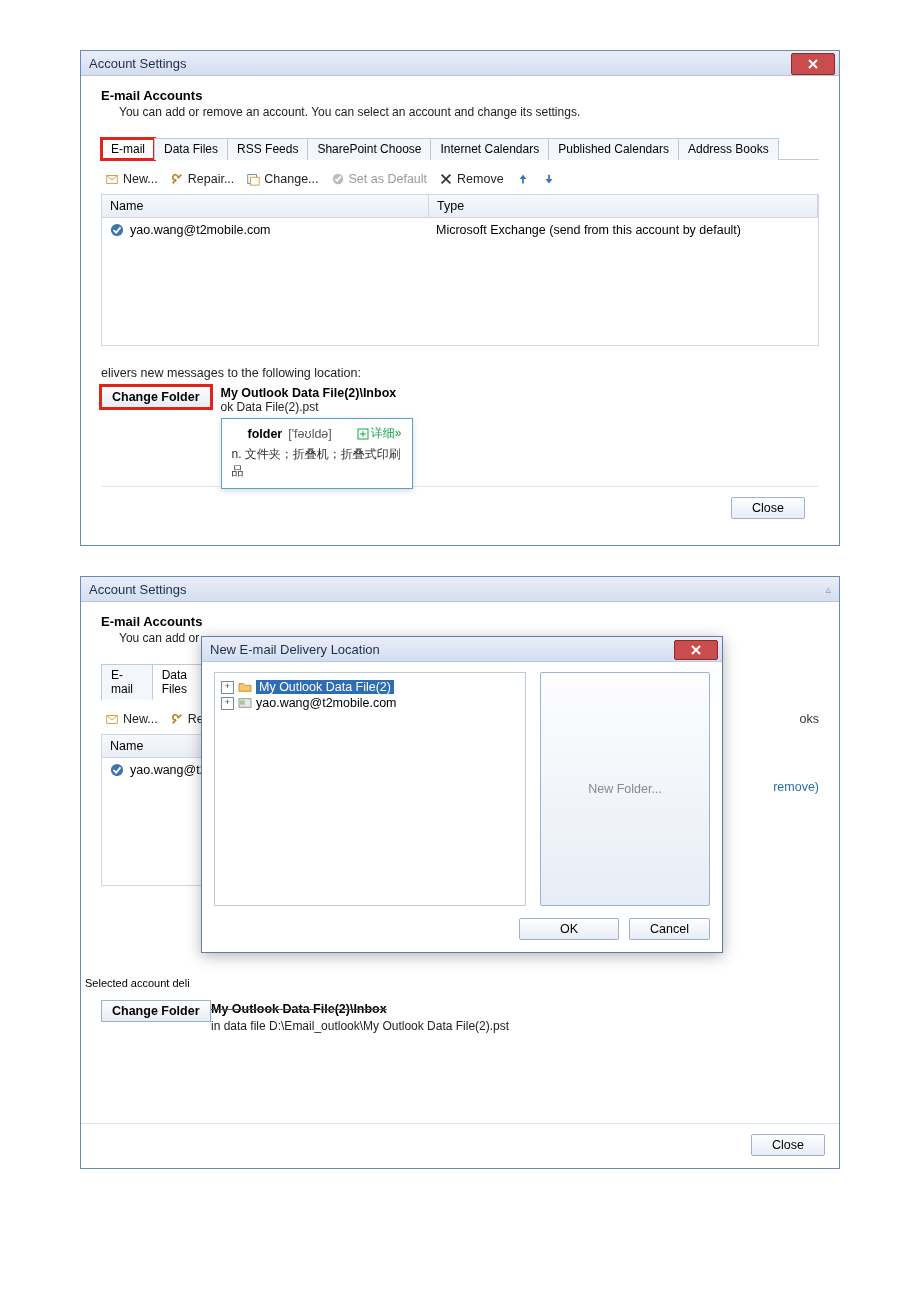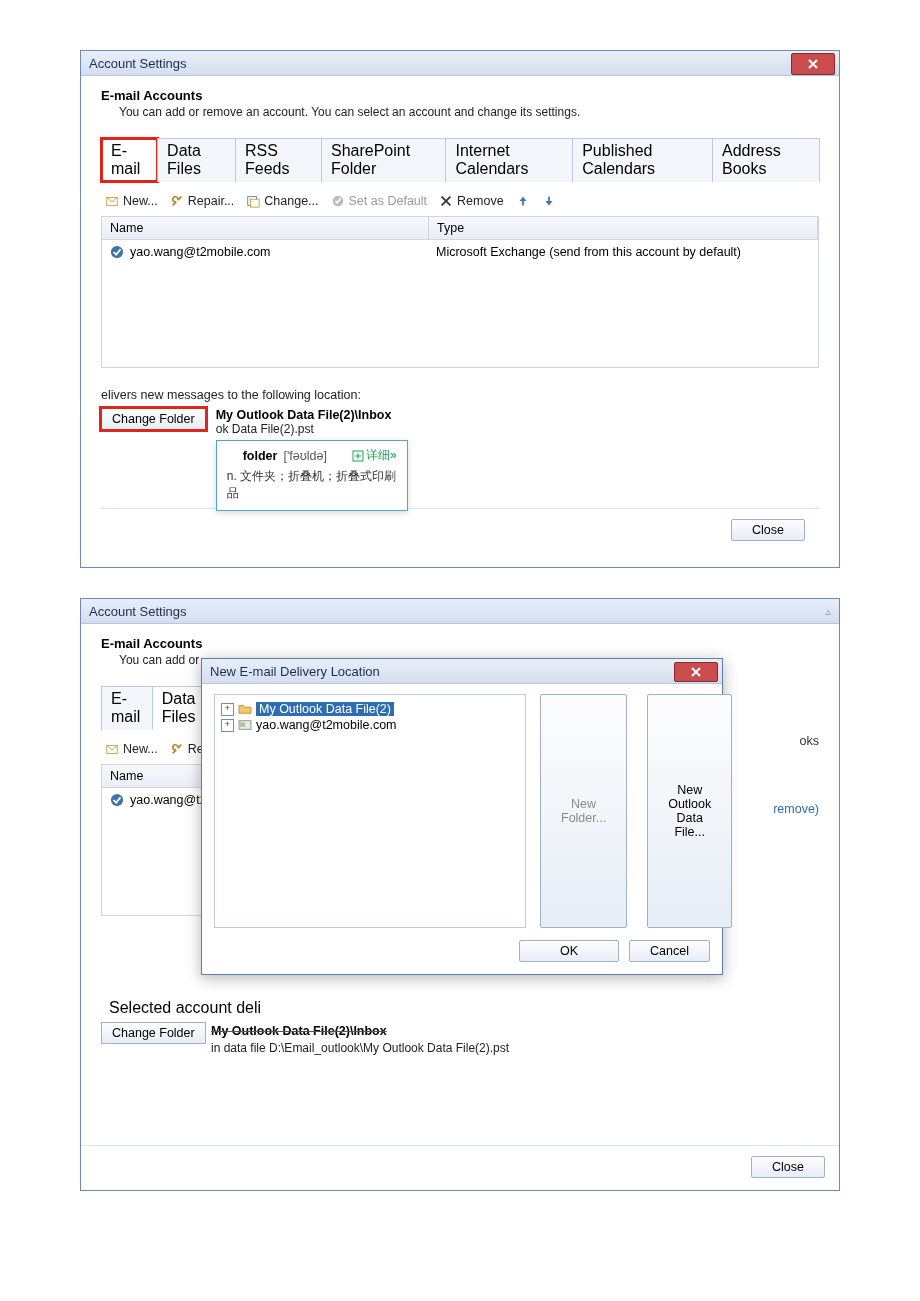--- a/index.html
+++ b/index.html
@@ -61,21 +61,21 @@
   .tabs {
     display: flex;
     border-bottom: 1px solid #bfcad8;
     margin-bottom: 6px;
   }
   .tab {
     padding: 3px 9px;
     border: 1px solid #bfcad8;
     border-bottom: none;
     background: #f3f6fb;
-    font-size: 16px;
+    font-size: 12px;
     margin-right: -1px;
     position: relative;
     top: 1px;
   }
   .tab.active {
     background: #fff;
     border-bottom: 1px solid #fff;
   }
   .tab.highlight {
     outline: 3px solid #e2231a;
@@ -147,20 +147,21 @@
     display: flex;
     align-items: flex-start;
     margin-top: 6px;
   }
   .change-folder-btn {
     border: 1px solid #9fb1c9;
     background: linear-gradient(#fdfdfe,#e7edf6);
     padding: 3px 10px;
     font-size: 12.5px;
     margin-right: 10px;
+    font-weight: bold;
   }
   .change-folder-btn.highlight {
     outline: 3px solid #e2231a;
     outline-offset: -1px;
   }
   .cf-text b { font-weight: bold; }
   .cf-path {
     font-size: 12px;
     color: #222;
     margin-left: 0;
@@ -311,21 +312,21 @@
   </div>
 
   <div class="win-body">
     <div class="sect-title">E-mail Accounts</div>
     <div class="sect-desc">You can add or remove an account. You can select an account and change its settings.</div>
 
     <div class="tabs">
       <div class="tab active highlight">E-mail</div>
       <div class="tab">Data Files</div>
       <div class="tab">RSS Feeds</div>
-      <div class="tab">SharePoint Folder</div>
+      <div class="tab">SharePoint Choose</div>
       <div class="tab">Internet Calendars</div>
       <div class="tab">Published Calendars</div>
       <div class="tab">Address Books</div>
     </div>
 
     <div class="toolbar">
       <span class="tb-item">
         <svg class="ic" viewBox="0 0 16 16">
               <rect x="2" y="4" width="12" height="9" fill="#fff" stroke="#c79a38"></rect>
               <path d="M2 4 L8 9 L14 4" stroke="#c79a38" fill="none"></path>
@@ -463,21 +464,21 @@
                 <path d="M4 8 L7 11 L12 5" stroke="#fff" stroke-width="2" fill="none"></path>
               </svg>
           <span>yao.wang@t2mo</span>
         </div>
       </div>
     </div>
 
     <div style="position:absolute; right:20px; top:110px; font-size:12.5px;" class="truncated-right">oks</div>
     <div style="position:absolute; right:20px; top:178px; font-size:12.5px; color:#2f6db3;" class="truncated-right">remove)</div>
 
-    <div style="position:absolute; left:28px; top:375px; font-size:16px;">Selected account deli</div>
+    <div style="position:absolute; left:4px; top:375px; font-size:11px;">Selected account deli</div>
 
     <div style="position:absolute; left:20px; top:398px;">
       <button class="change-folder-btn">Change Folder</button>
     </div>
 
     <div style="position:absolute; left:130px; top:400px; font-size:12.5px;">
       <b style="text-decoration:line-through; text-decoration-color:#555;">My Outlook Data File(2)\Inbox</b>
       <div class="cf-path" style="margin-top:3px;">in data file D:\Email_outlook\My Outlook Data File(2).pst</div>
     </div>
 
@@ -504,21 +505,20 @@
               <span class="expander">+</span>
               <svg class="folder-ic" viewBox="0 0 16 14">
                     <rect x="1" y="2" width="14" height="10" fill="#e8e8e8" stroke="#7e9276"></rect>
                     <rect x="2" y="4" width="6" height="5" fill="#a9c89a"></rect>
                   </svg>
               <span class="lbl">yao.wang@t2mobile.com</span>
             </div>
           </div>
           <div class="side-btns">
             <button class="std-btn disabled">New Folder...</button>
-            <button class="std-btn">New Outlook Data File...</button>
           </div>
         </div>
         <div class="modal-footer">
           <button class="std-btn" style="padding:3px 40px;">OK</button>
           <button class="std-btn">Cancel</button>
         </div>
       </div>
     </div>
 
     <div class="footer" style="position:absolute; left:0; right:0; bottom:0;">

